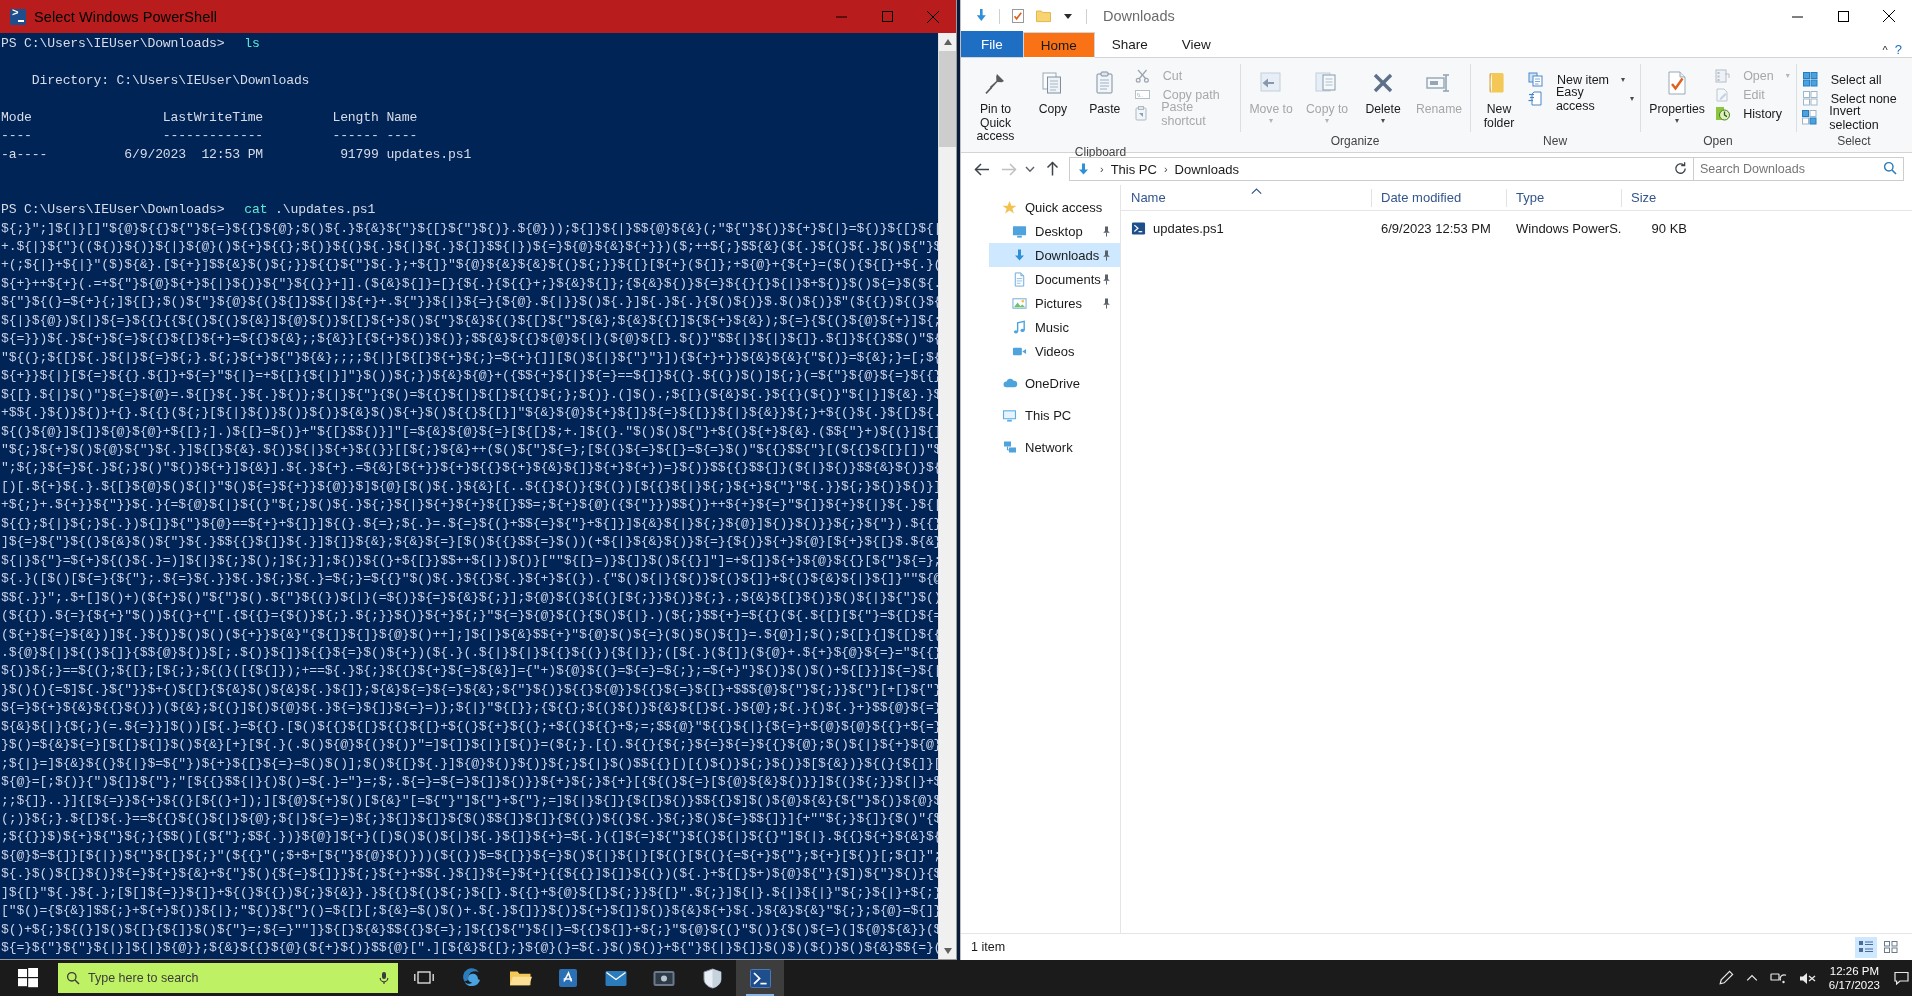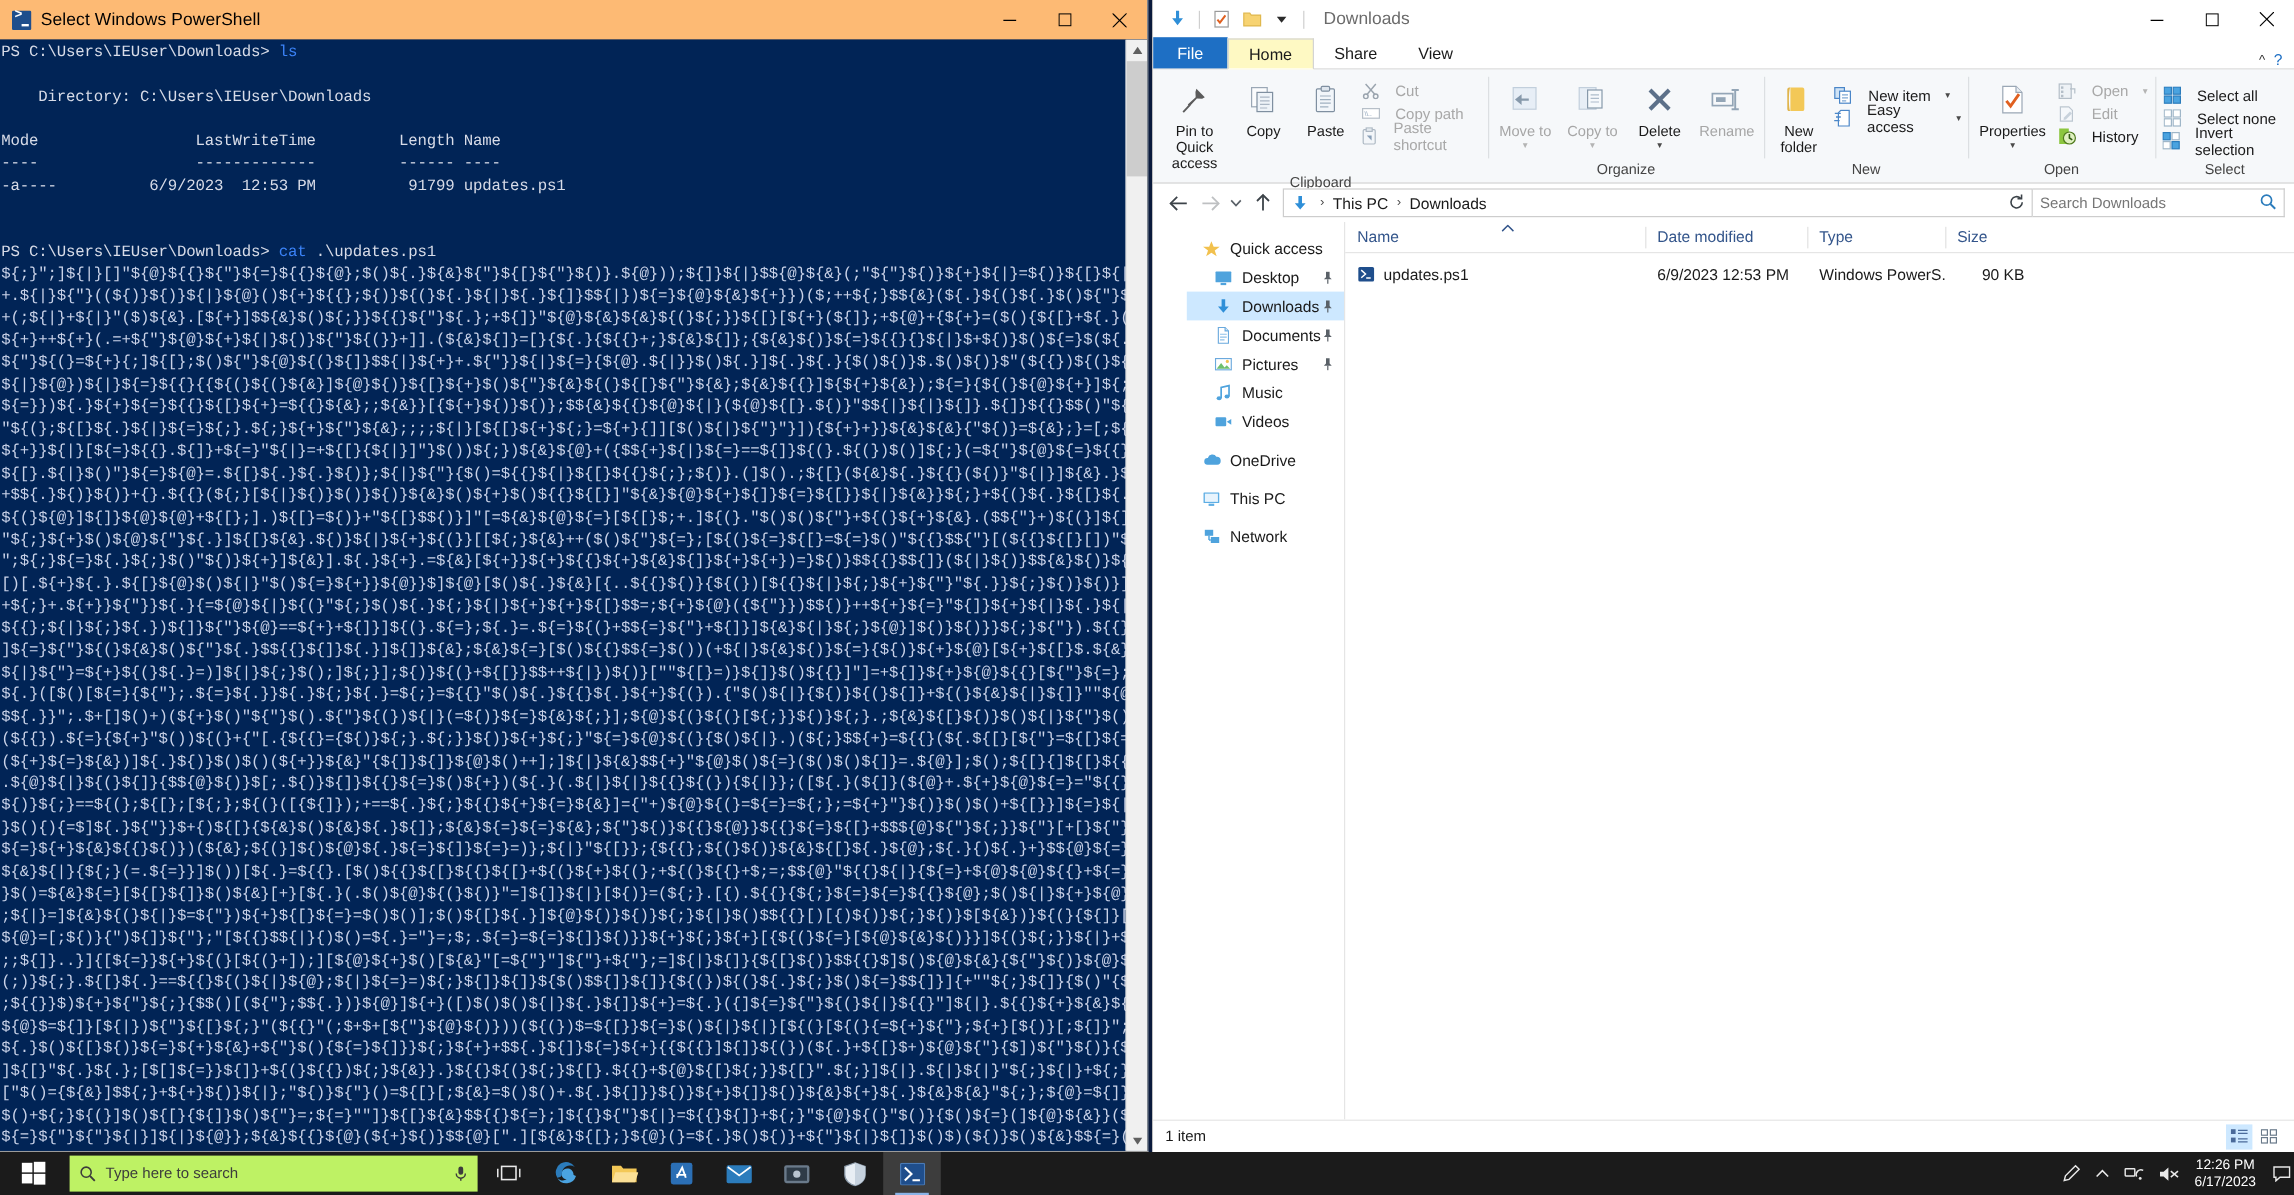--- a/index.html
+++ b/index.html
@@ -20,21 +20,21 @@
   
   #ps-window {
     position: absolute; left: 0; top: 0;
     width: 957px; height: 960px;
     background: #012456;
     border: 1px solid #9b9b9b;
     border-left: none; border-top: none;
     overflow: hidden;
   }
   #ps-titlebar {
-    height: 33px; background: #fdba74;
+    height: 33px; background: #b91c1c;
     display: flex; align-items: center;
     position: relative;
   }
   #ps-title-icon {
     width: 16px; height: 16px; margin-left: 10px; margin-right: 8px;
     background: #1f4e8c; border-radius: 1px;
     position: relative; flex: 0 0 auto;
   }
   #ps-title-icon::before {
     content: ">"; position: absolute; left: 2px; top: -2px;
@@ -66,21 +66,21 @@
     position: absolute; left: 0; top: 0;
     width: 938px;
     padding: 2px 0 0 1px;
     font-family: "Liberation Mono", "DejaVu Sans Mono", monospace;
     font-size: 13.1px;
     line-height: 18.45px;
     color: #d8dce8;
     white-space: pre;
     letter-spacing: -0.15px;
   }
-  #ps-text .cmd { color: #3b82f6; }
+  #ps-text .cmd { color: #5eead4; margin-left: 12px; }
   #ps-text .blob { color: #c9d2e8; }
 
   
   #ps-scroll {
     position: absolute; right: 0; top: 0;
     width: 18px; height: 927px;
     background: #f0f0f0;
     border-left: 1px solid #e0e0e0;
   }
   .ps-sb-arrow {
@@ -123,21 +123,21 @@
     background: #ffffff; position: relative; flex: 0 0 auto;
     border-bottom: 1px solid #d4d4d4;
   }
   .ex-tab {
     height: 26px; padding: 0 17px;
     display: flex; align-items: center;
     font-size: 13.5px; color: #1a1a1a;
   }
   .ex-tab.file { background: #1e6fc4; color: #fff; padding: 0 20px; font-size:13.5px; }
   .ex-tab.active {
-    background: #fef9c3; border: 1px solid #d4d4d4; border-bottom: 1px solid #fff;
+    background: #f97316; border: 1px solid #d4d4d4; border-bottom: 1px solid #fff;
     margin-bottom: -1px; position: relative; z-index:2;
   }
   #ex-tab-right { margin-left: auto; display: flex; align-items: center; gap: 7px; padding-right: 10px; }
   .tab-min { color: #2b2b2b; font-size: 11px; }
   .tab-help { color: #1e6fc4; font-size: 13px; }
 
   
   #ribbon {
     height: 95px; background: #f6f8fa;
     border-bottom: 1px solid #d4d4d4;

